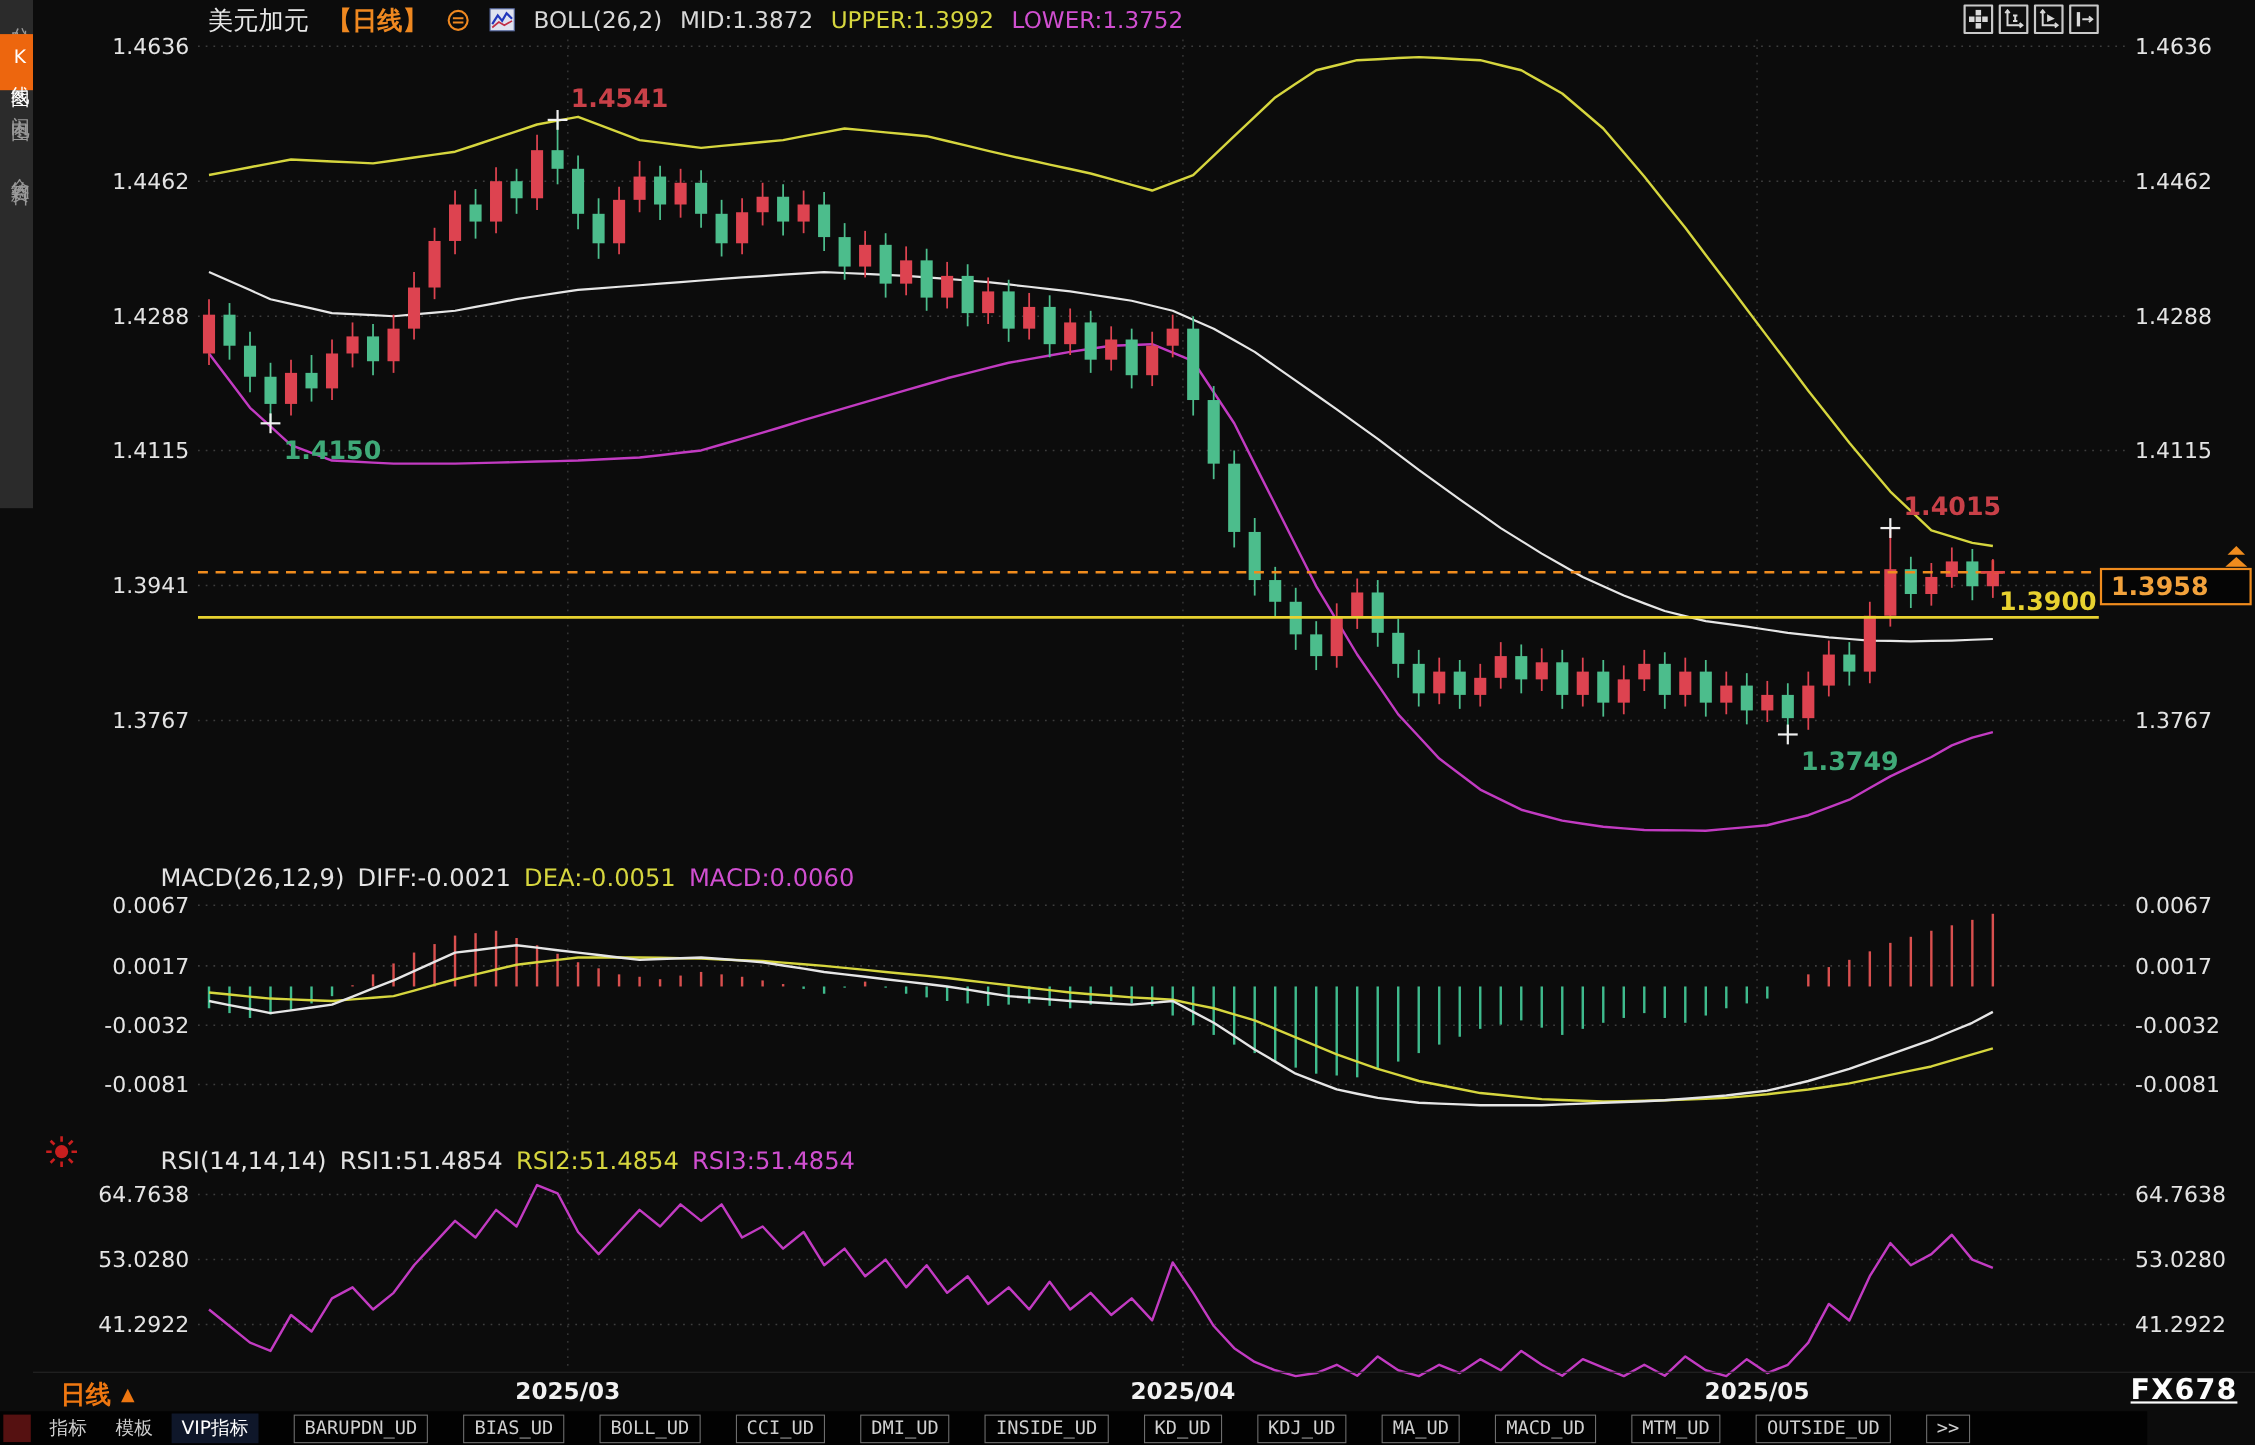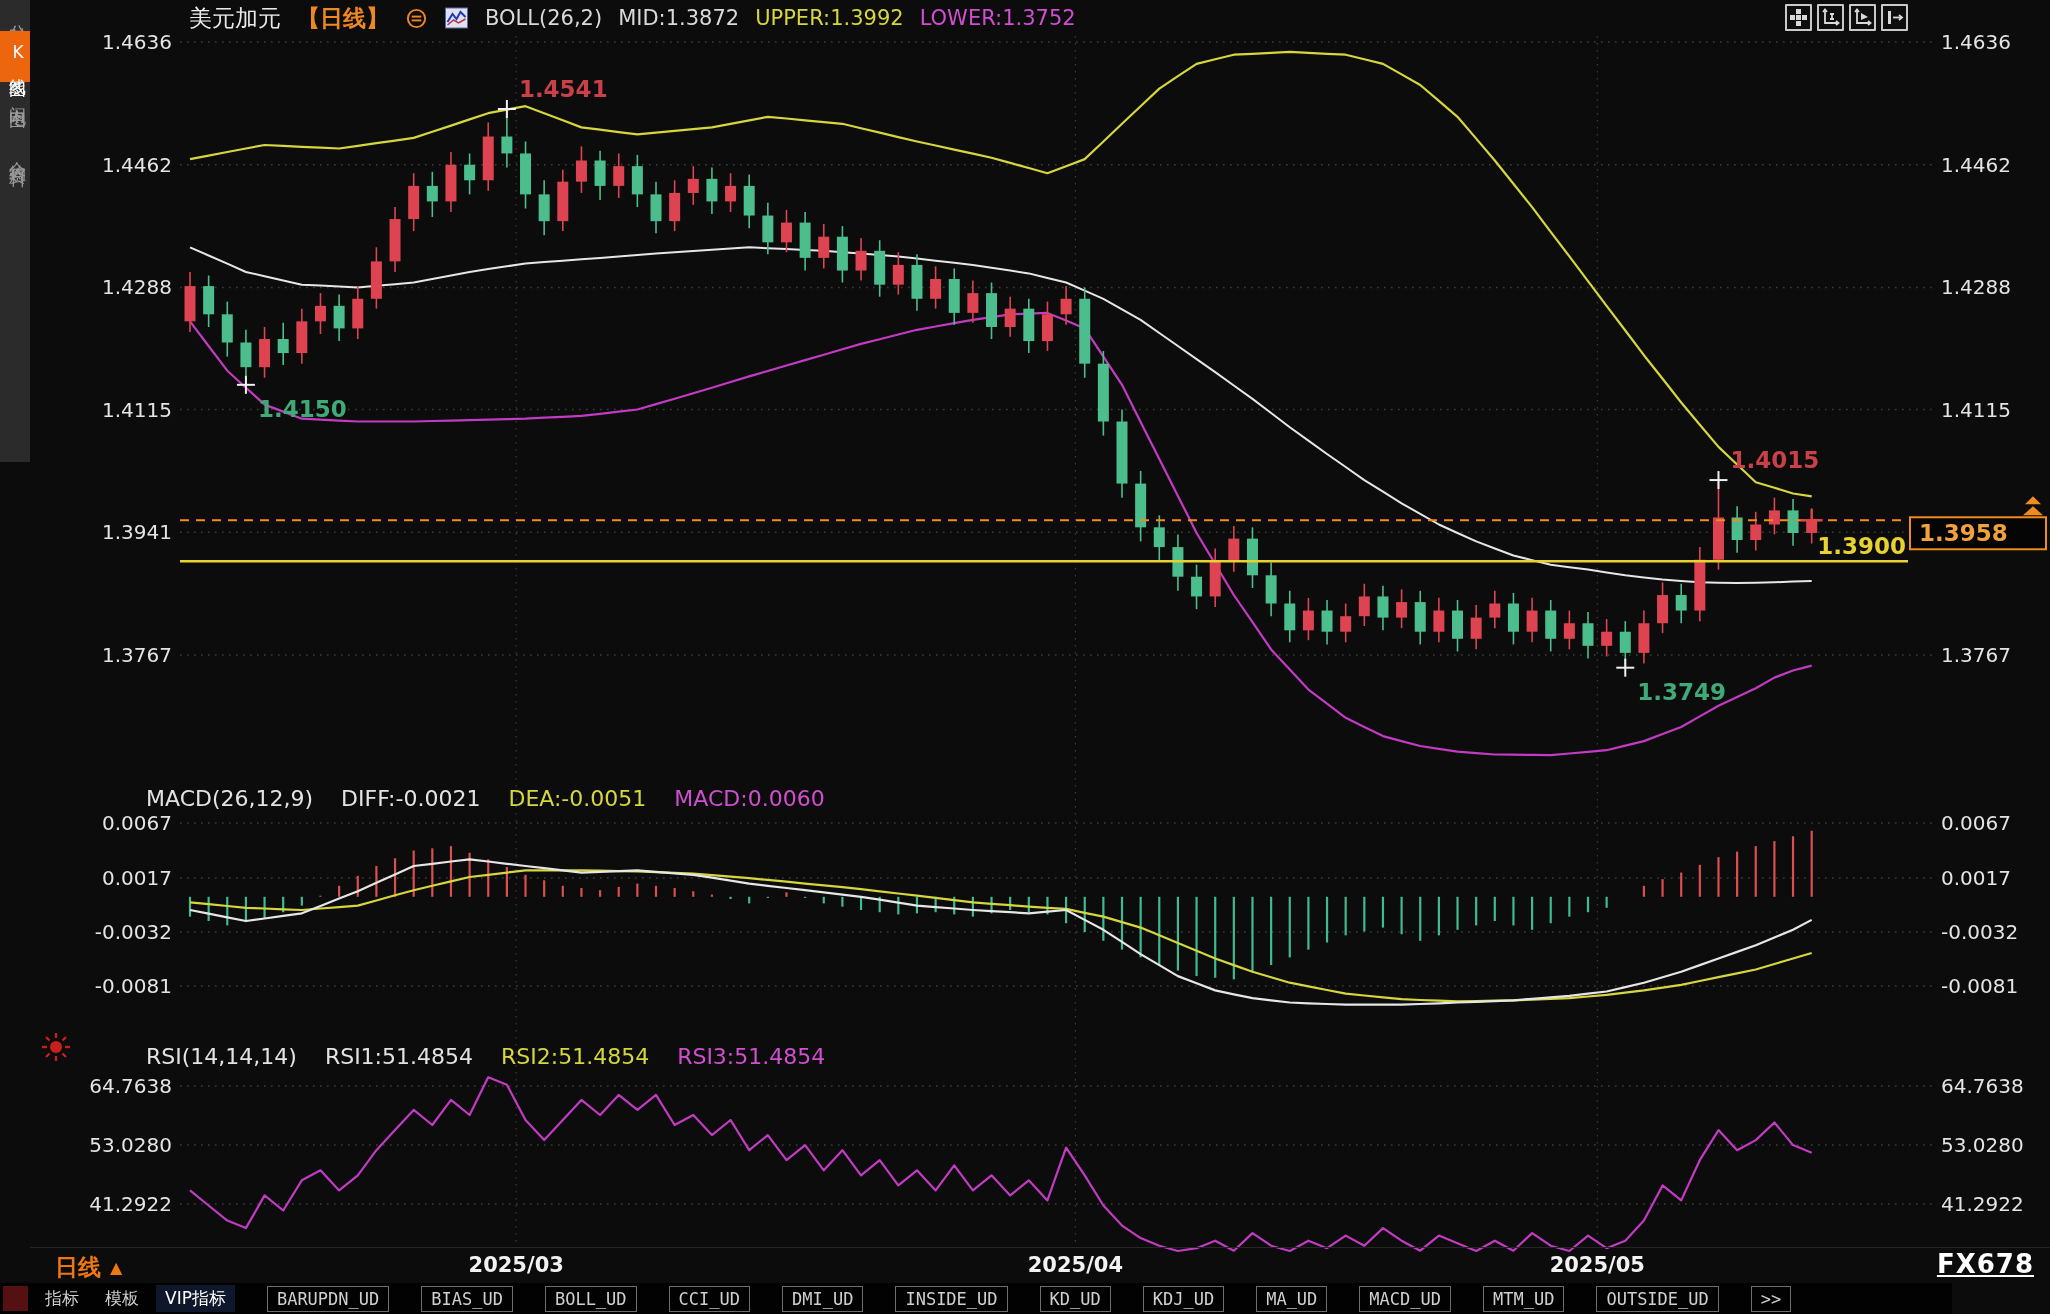--- a/index.html
+++ b/index.html
@@ -22,21 +22,21 @@
   .boll{color:#d9d9d9;font-size:21px;}
   .yel{color:#d6d63e;}
   .mag{color:#d04fd0;}
   .fs21{font-size:21px;}
   .hicon{display:inline-flex;align-items:center;cursor:pointer;}
 
   .toolbar{position:absolute;left:1785px;top:4px;display:flex;gap:5px;z-index:4;}
   .tool-btn{width:27px;height:27px;border:2px solid #c9c9c9;background:#0e0e0e;border-radius:1px;
             display:flex;align-items:center;justify-content:center;padding:0;cursor:pointer;}
 
-  .macd-header,.rsi-header{position:absolute;left:146px;display:flex;gap:28px;font-size:22px;z-index:4;}
+  .macd-header,.rsi-header{position:absolute;left:146px;display:flex;gap:12px;font-size:22px;z-index:4;}
   .macd-header{top:786px;} .rsi-header{top:1044px;}
   .wht{color:#e3e3e3;}
 
   .alert{position:absolute;left:38px;top:1029px;z-index:4;}
 
   .bottom-axis{position:absolute;left:30px;width:2020px;top:1247px;height:36px;border-top:1px solid #262626;z-index:4;}
   .period-btn{position:absolute;left:25px;top:4px;color:#ee7711;font-size:23px;font-weight:bold;
               display:flex;gap:9px;align-items:center;cursor:pointer;}
   .tri{font-size:16px;}
   .watermark{position:absolute;right:16px;top:1px;color:#fdfdfd;font-size:26px;font-weight:bold;letter-spacing:1px;text-decoration:underline;}

